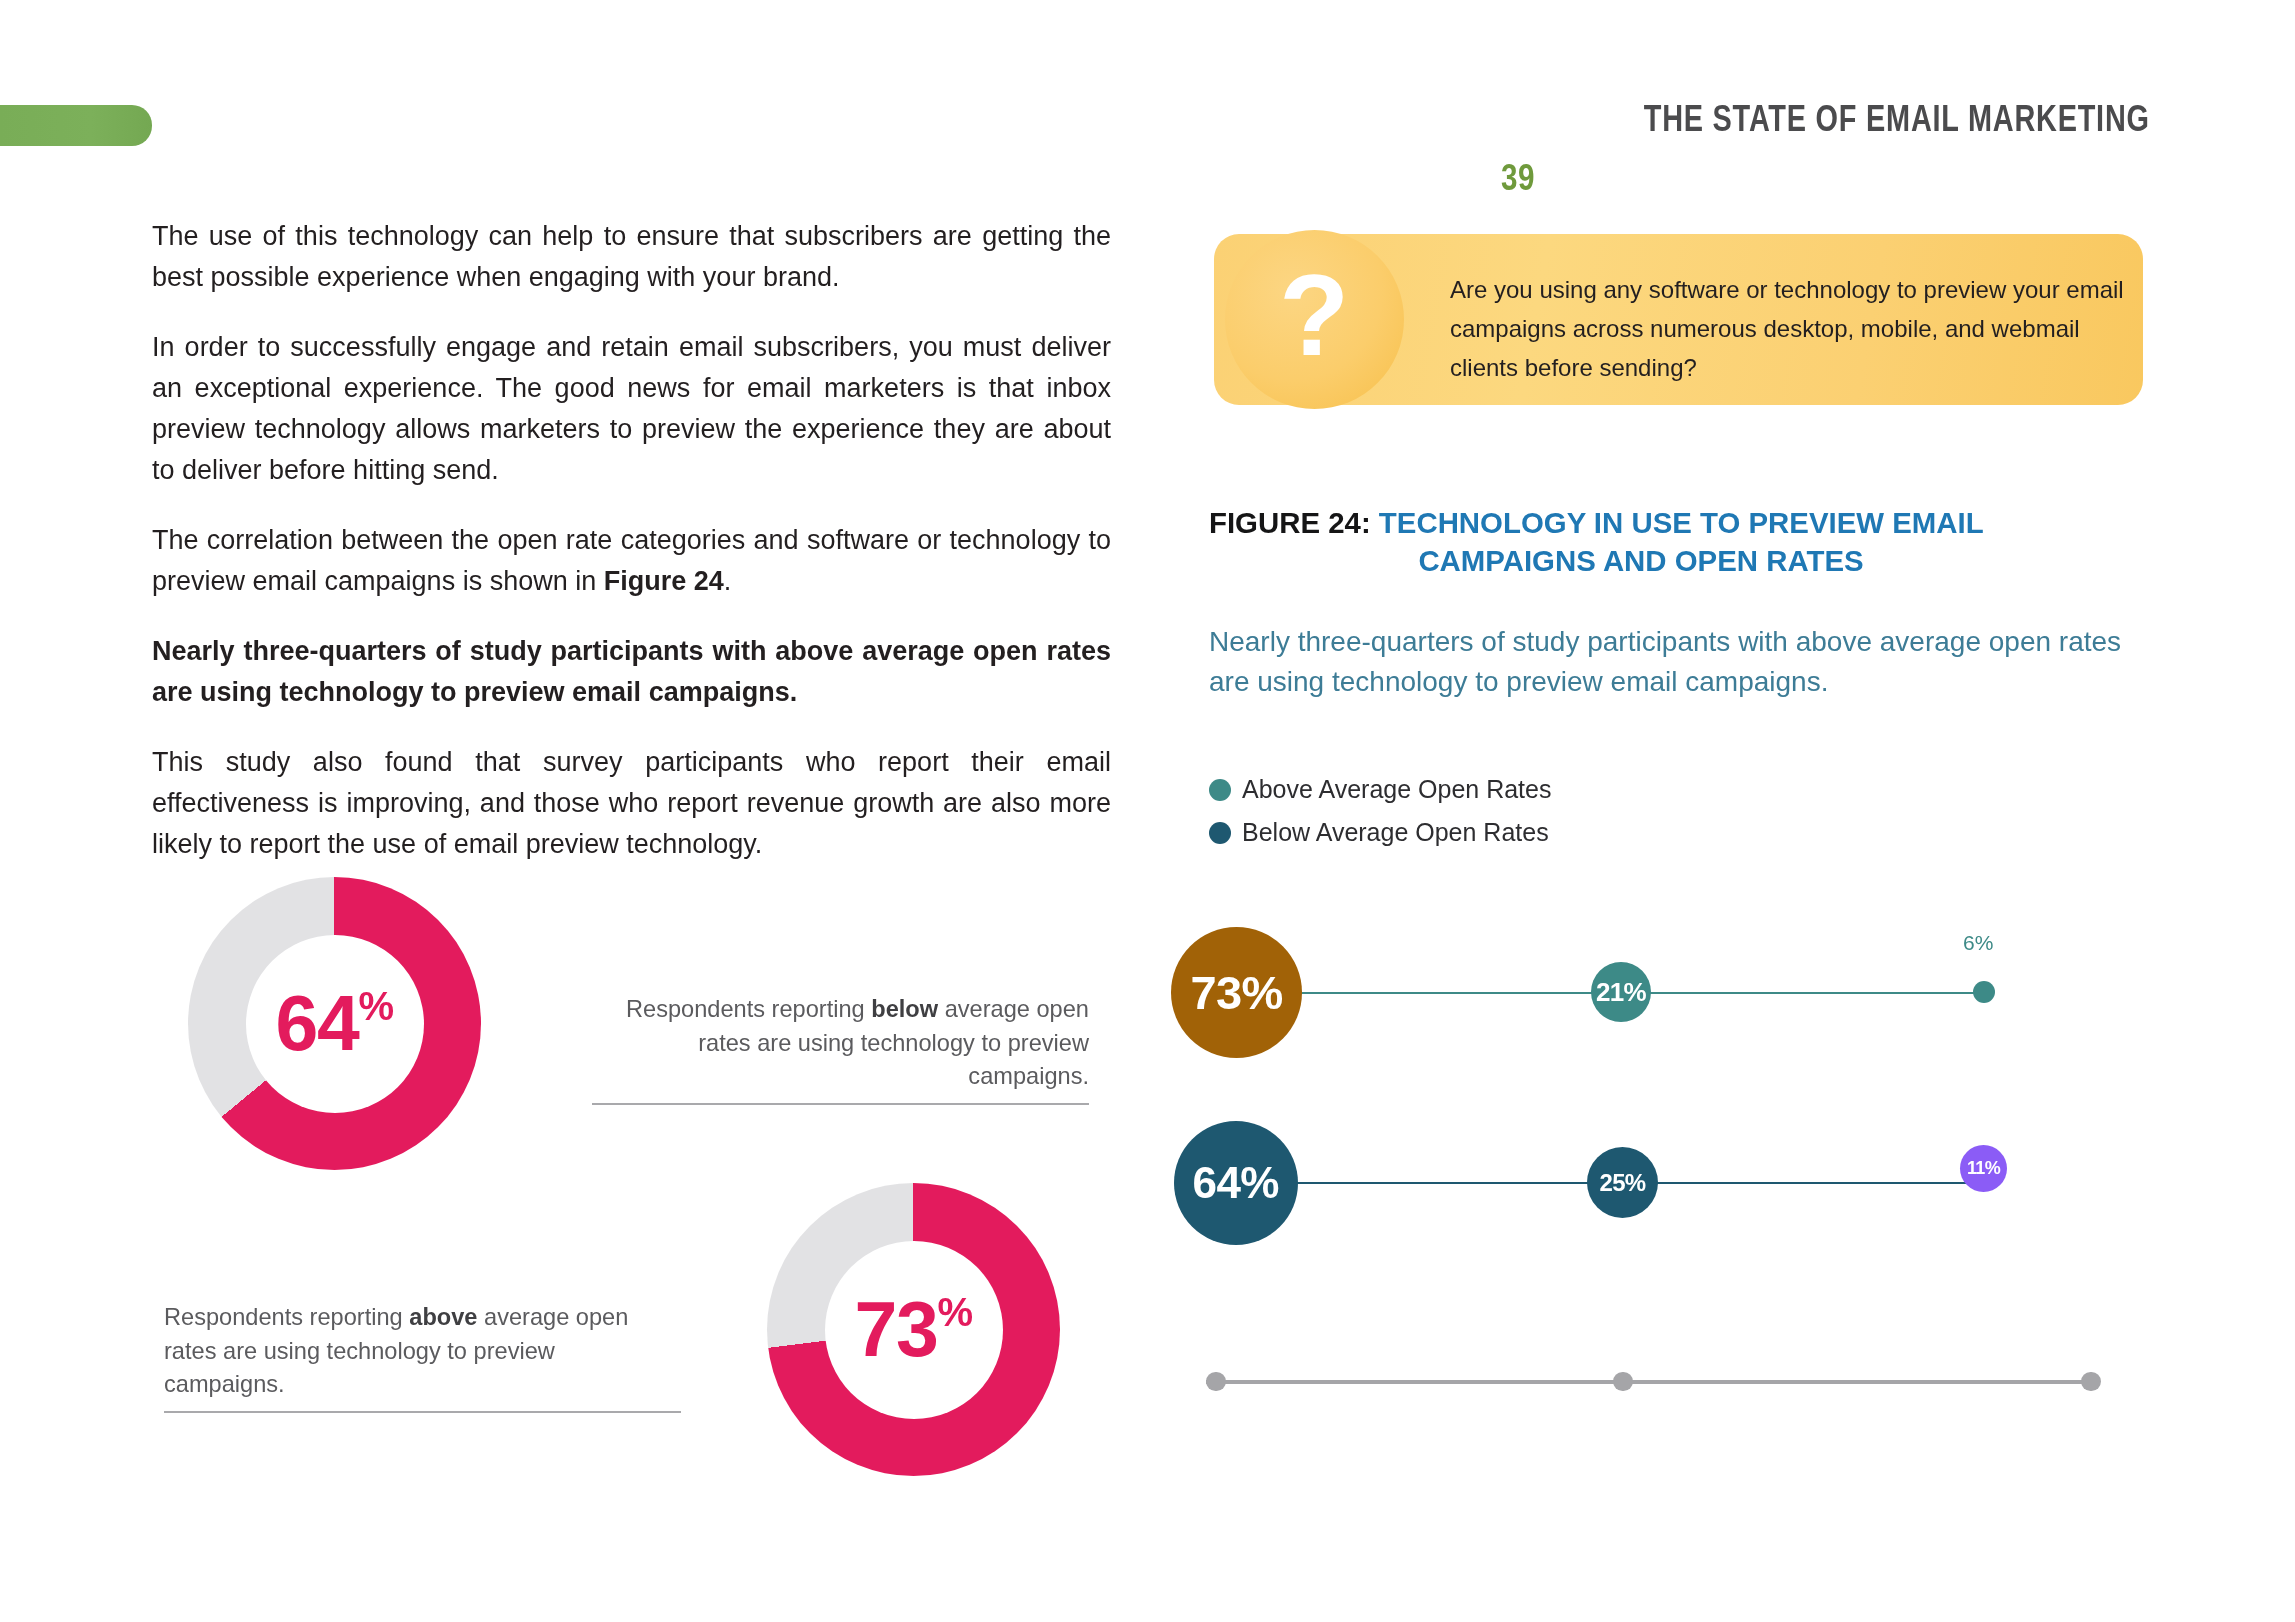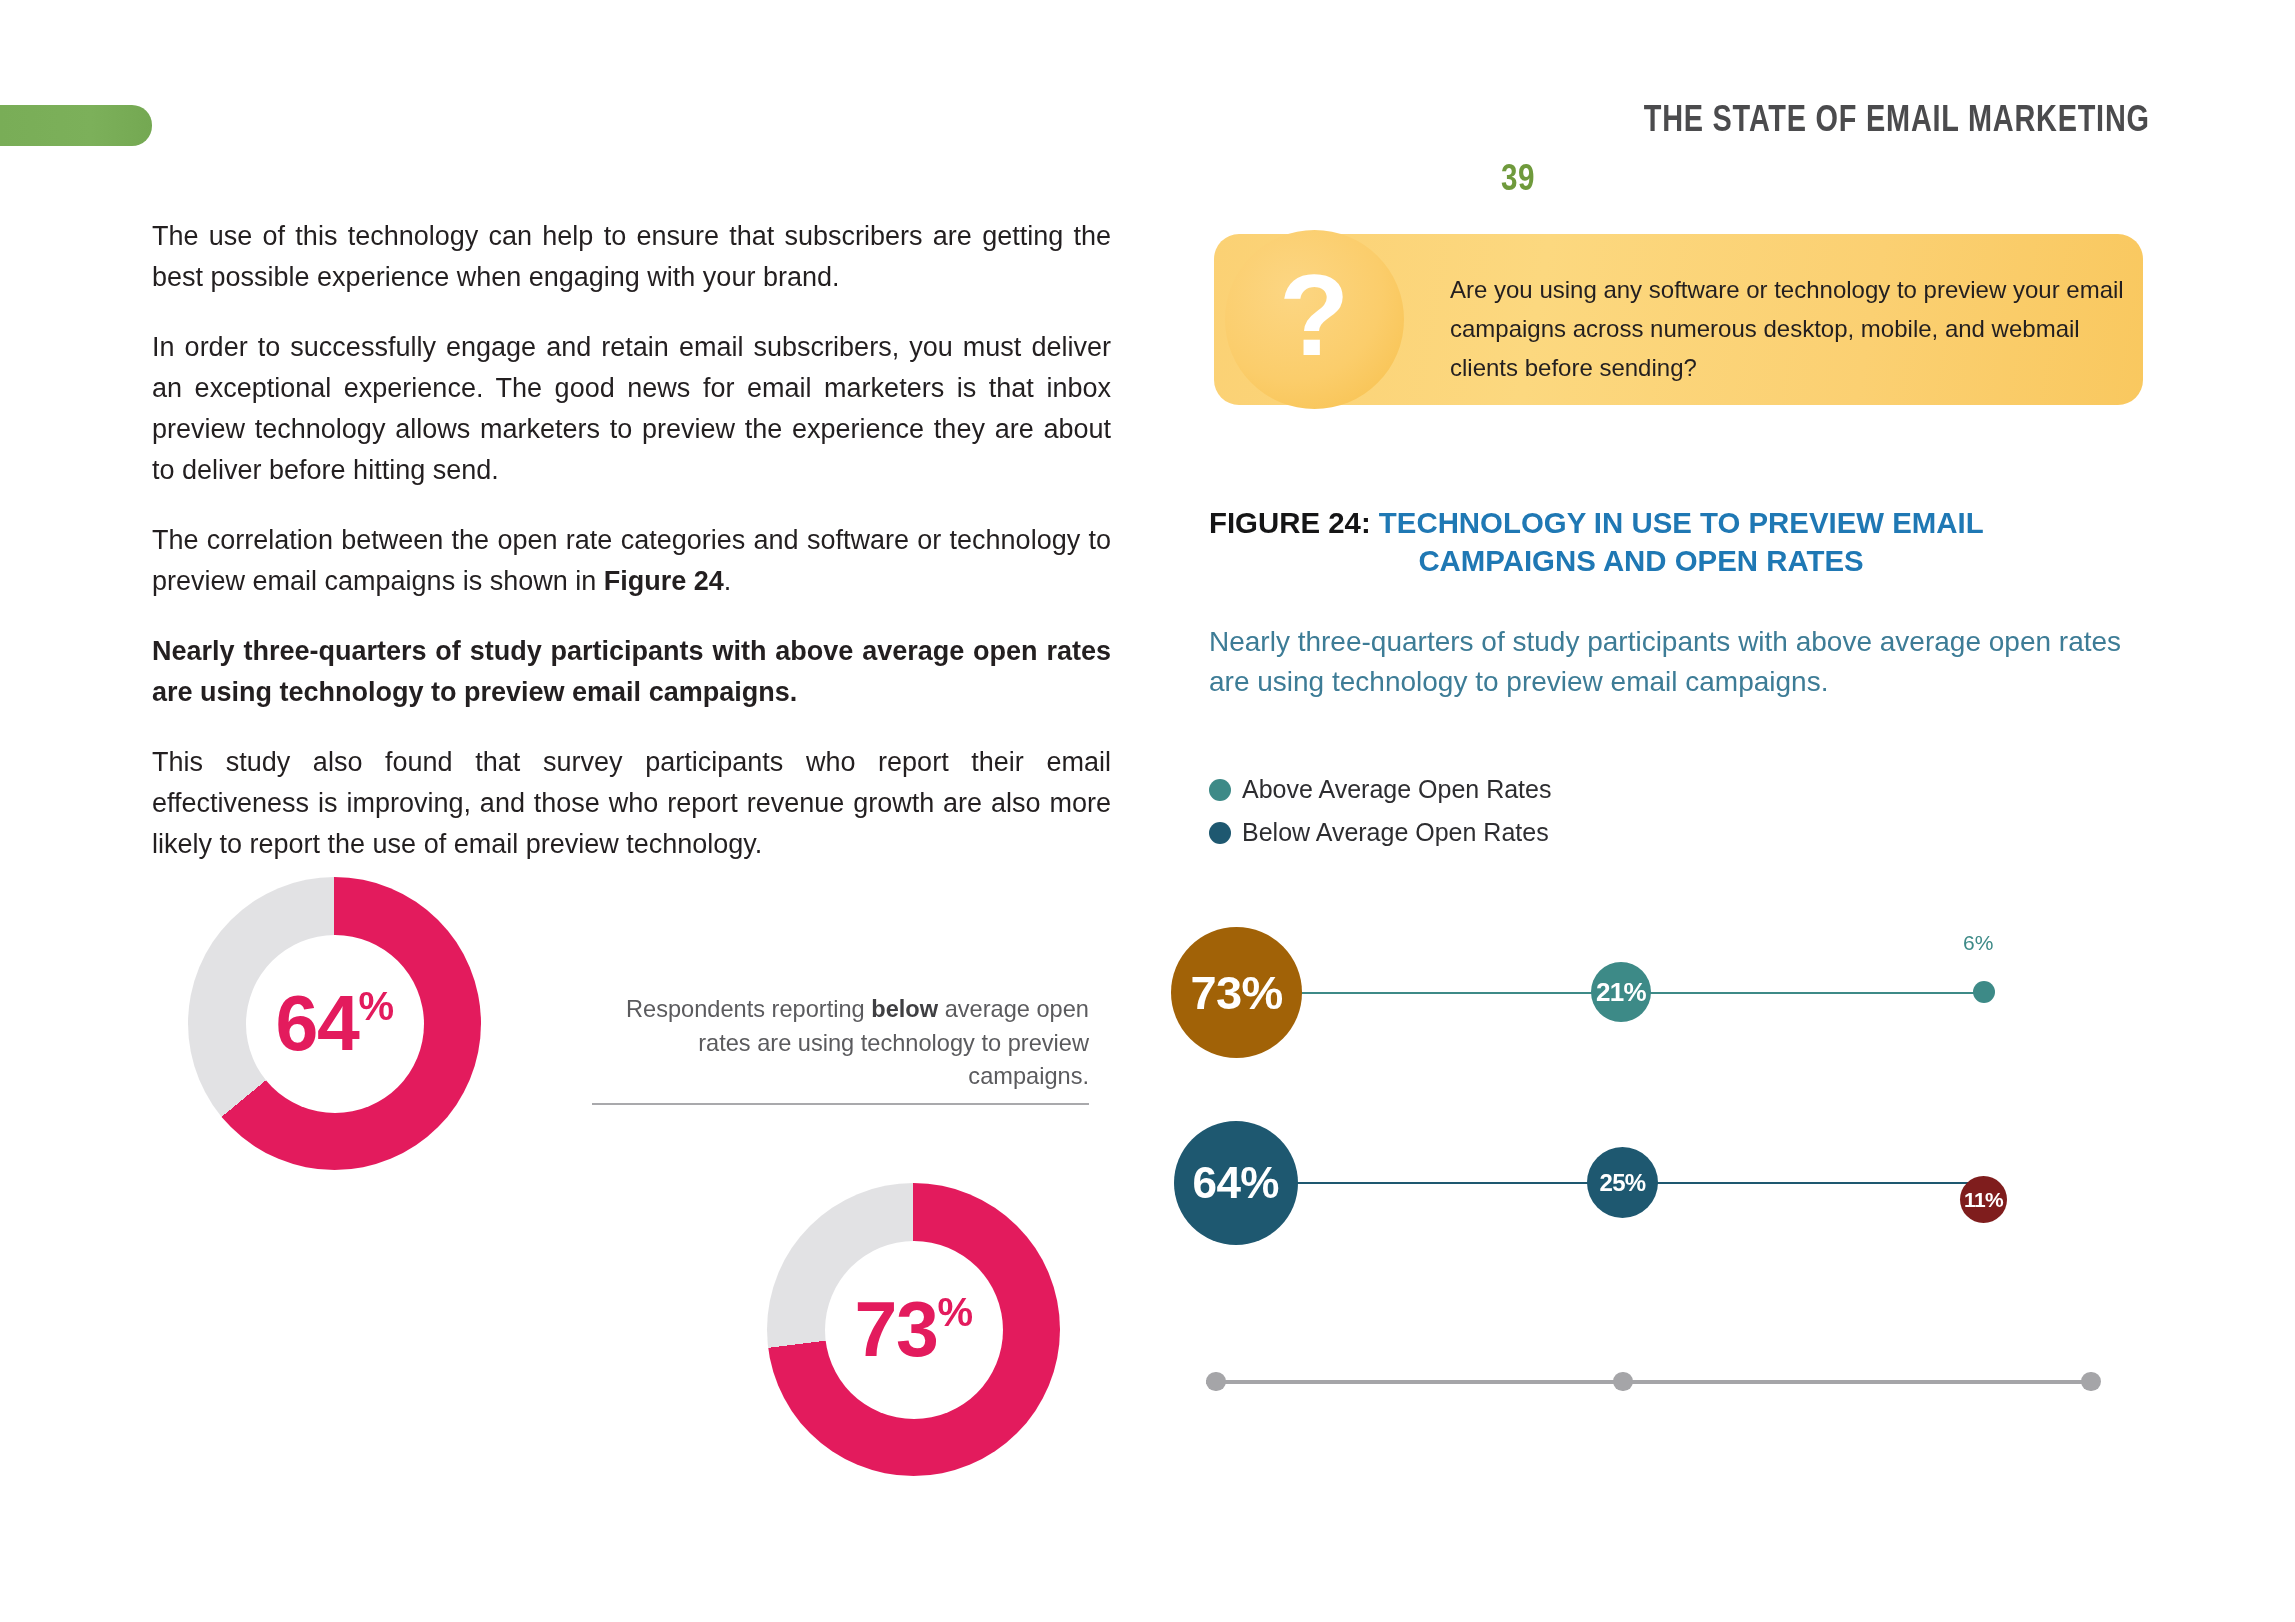--- a/index.html
+++ b/index.html
@@ -171,20 +171,24 @@
 
     <div class="donut" id="donut73" style="background: conic-gradient(rgb(227, 27, 93) 0%, rgb(227, 27, 93) 73%, rgb(226, 226, 228) 73%, rgb(226, 226, 228) 100%);">
       <div class="hole">
         <span class="donut-num" style="color: rgb(227, 27, 93);">
             <span>73</span>
             <span class="pct">%</span>
           </span>
       </div>
     </div>
 
+    <div class="cap" id="cap-above">
+      <span>Respondents reporting </span><b>above</b><span> average open rates are using technology to preview campaigns.</span>
+      <span class="rule"></span>
+    </div>
   </div>
 
   <div class="q-box">
     <div class="q-badge">
         <span class="q-glyph">?</span>
       </div>
     <div class="q-text">Are you using any software or technology to preview your email campaigns across numerous desktop, mobile, and webmail clients before sending?</div>
   </div>
 
   <div class="fig-title">
@@ -213,21 +217,21 @@
       <div class="bub" style="left:0px;top:7.9px;width:131px;height:131px;background:#a16207;font-size:47px">73%</div>
       <div class="bub" style="left:420px;top:43px;width:60px;height:60px;background:#3D8A87;font-size:26px">21%</div>
       <div class="bub" style="left:802px;top:62px;width:22px;height:22px;background:#3D8A87;font-size:0"></div>
       <div class="bub-outside" style="left:792px;top:11.8px;font-size:21px;color:#3D8A87">6%</div>
     </div>
 
     <div class="brow" style="top:190px">
       <div class="conn" style="left:97px;width:716px;background:#1E5870"></div>
       <div class="bub" style="left:2.6px;top:11.8px;width:124px;height:124px;background:#1E5870;font-size:44px">64%</div>
       <div class="bub" style="left:416px;top:38px;width:71px;height:71px;background:#1E5870;font-size:24px">25%</div>
-      <div class="bub" style="left:789px;top:67px;width:47px;height:47px;background:#7f1d1d;font-size:21px">11%</div>
+      <div class="bub" style="left:789px;top:36px;width:47px;height:47px;background:#8b5cf6;font-size:18px">11%</div>
     </div>
   </div>
 
   <div class="axis">
     <div class="axis-line"></div>
     <div class="axis-dot" style="left:35px"></div>
     <div class="axis-dot" style="left:442px"></div>
     <div class="axis-dot" style="left:910px"></div>
   </div>
 

